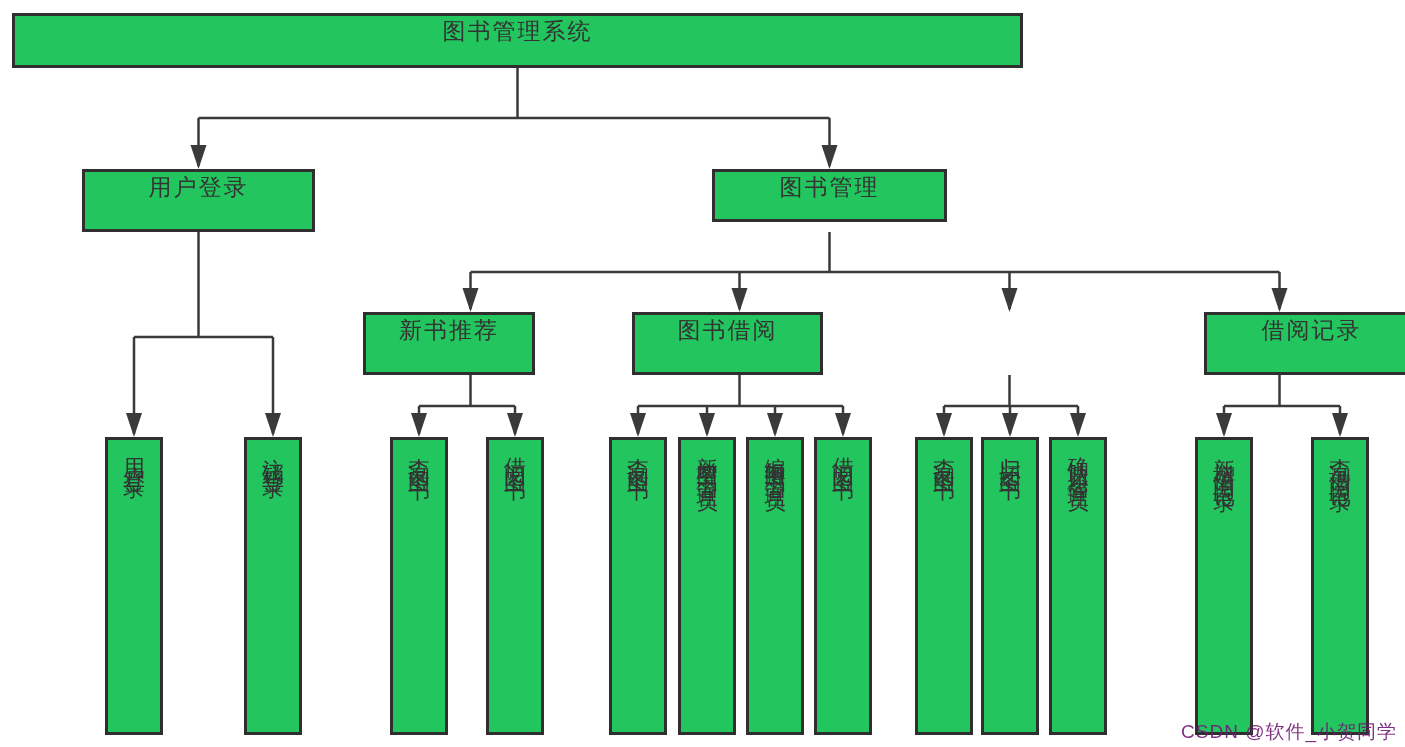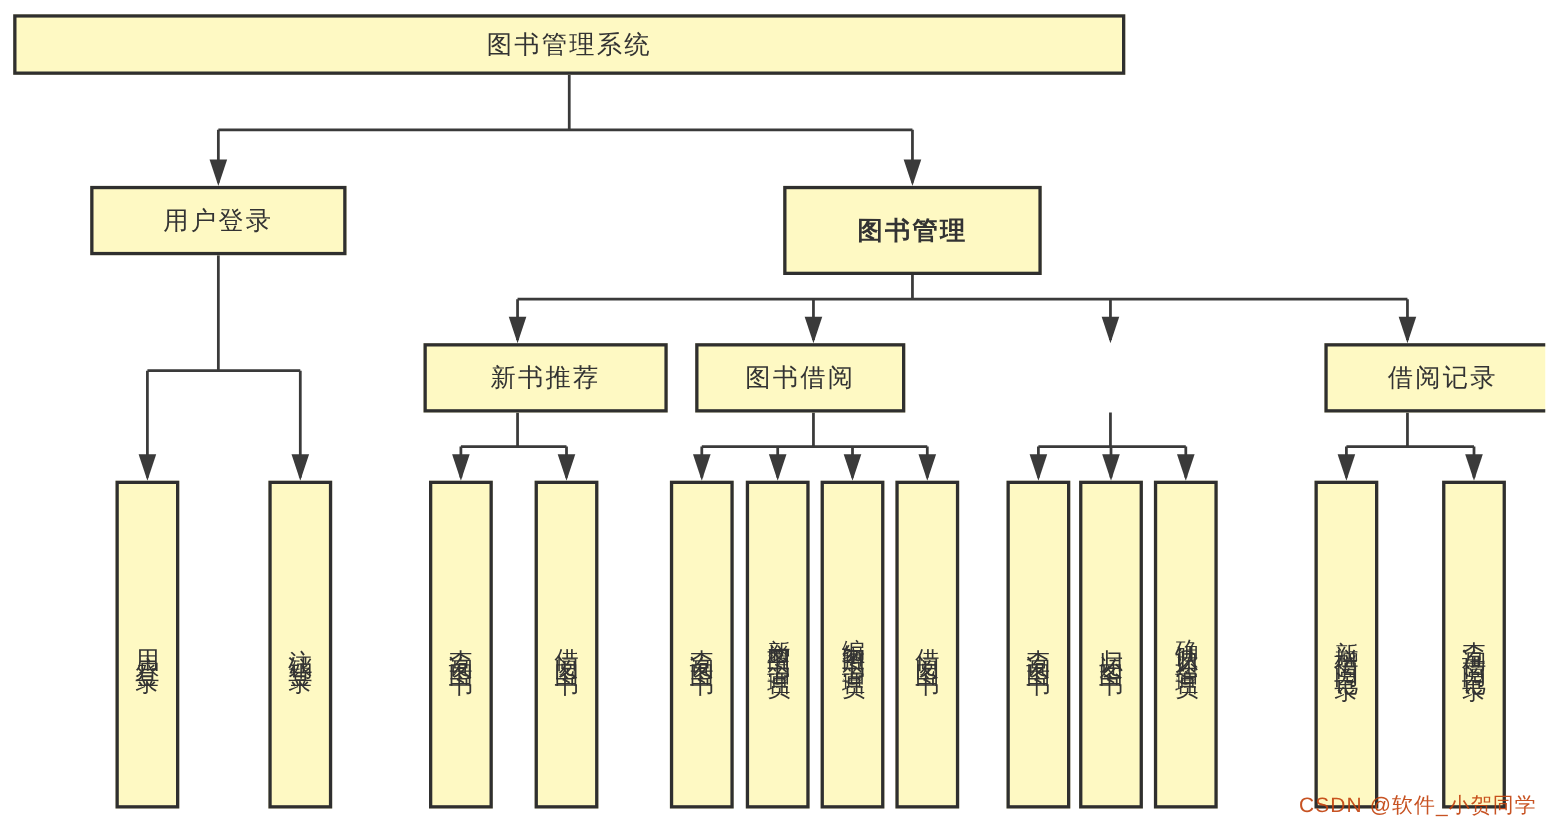--- a/index.html
+++ b/index.html
@@ -17,24 +17,23 @@
   }
   .connectors {
     position: absolute;
     left: 0;
     top: 0;
     z-index: 1;
   }
   .box {
     position: absolute;
     box-sizing: border-box;
-    background: #fef9c3;
+    background: #22c55e;
     border: 3px solid #2f2f2f;
     display: flex;
-    align-items: center;
     justify-content: center;
     color: #333333;
     z-index: 2;
   }
   .h-label {
     font-size: 23px;
     letter-spacing: 2px;
     white-space: nowrap;
     color: #333333;
   }
@@ -45,21 +44,21 @@
     letter-spacing: 7px;
     white-space: nowrap;
     color: #333333;
   }
   .watermark {
     position: absolute;
     right: 8px;
     bottom: 2px;
     font-size: 19px;
     letter-spacing: 1px;
-    color: #c2410c;
+    color: #701a75;
     opacity: 0.9;
     z-index: 3;
     white-space: nowrap;
   }
 </style>
 </head>
 <body>
 
 <div class="stage">
 
@@ -127,25 +126,25 @@
     </g>
   </svg>
 
   <div class="box" style="left:12px; top:13px; width:1011px; height:55px;">
     <span class="h-label">图书管理系统</span>
   </div>
 
   <div class="box" style="left:82px; top:169px; width:233px; height:63px;">
     <span class="h-label">用户登录</span>
   </div>
-  <div class="box" style="left:712px; top:169px; width:235px; height:81px;font-weight:bold;">
+  <div class="box" style="left:712px; top:169px; width:235px; height:53px;">
     <span class="h-label">图书管理</span>
   </div>
 
-  <div class="box" style="left:385px; top:312px; width:222px; height:63px;">
+  <div class="box" style="left:363px; top:312px; width:172px; height:63px;">
     <span class="h-label">新书推荐</span>
   </div>
   <div class="box" style="left:632px; top:312px; width:191px; height:63px;">
     <span class="h-label">图书借阅</span>
   </div>
   <div class="box" style="left:1172px; top:312px; width:215px; height:63px;margin-left:32px;">
     <span class="h-label">借阅记录</span>
   </div>
 
   <div class="box" style="left:105px; top:437px; width:58px; height:298px;">

